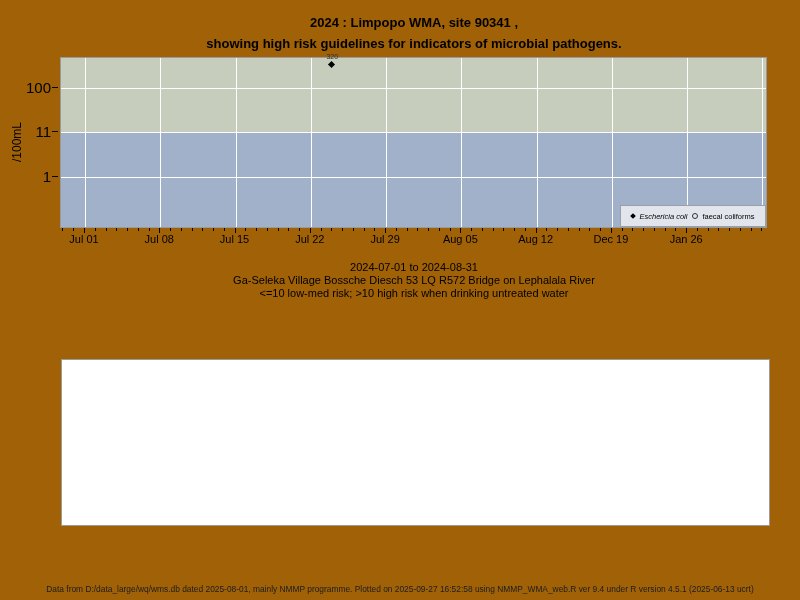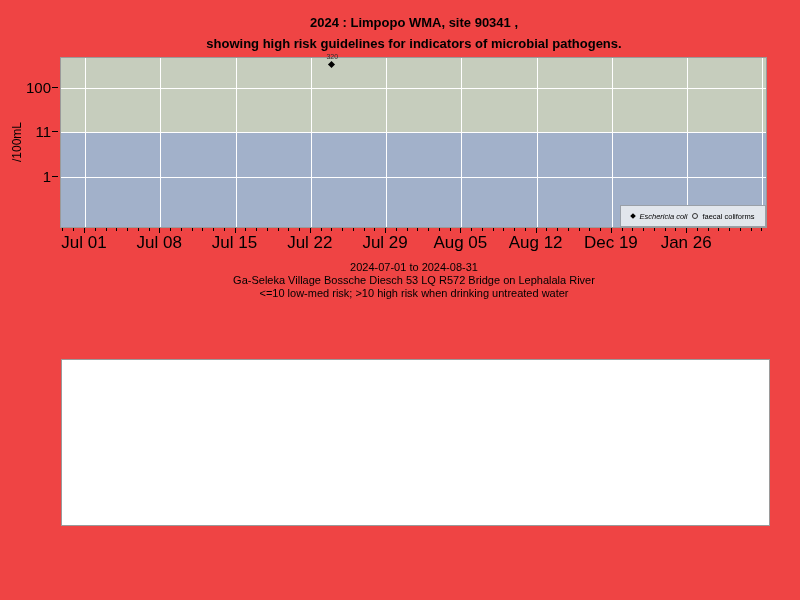--- a/index.html
+++ b/index.html
@@ -1,30 +1,30 @@
 <!DOCTYPE html>
 <html><head>
 <meta charset="utf-8">
 <style>
   html,body{margin:0;padding:0;background:#fff;}
-  .canvas{position:relative;width:800px;height:600px;background:#ef4444;overflow:hidden;
+  .canvas{position:relative;width:800px;height:600px;background:#a16207;overflow:hidden;
           font-family:"Liberation Sans",sans-serif;color:#000;}
   .title{position:absolute;left:0;top:12px;width:828px;text-align:center;
          font-size:13px;font-weight:bold;line-height:21px;}
   .ylab{position:absolute;left:17px;top:142px;transform:translate(-50%,-50%) rotate(-90deg);
         font-size:12px;white-space:nowrap;}
   .panel{position:absolute;left:60px;top:57px;width:707px;height:171px;
          box-sizing:border-box;border:1px solid #9a9a9a;background:#fff;}
   .band{position:absolute;left:0;width:100%;}
   .grid-h{position:absolute;left:0;width:100%;height:1px;background:#fff;}
   .grid-v{position:absolute;top:0;height:100%;width:1px;background:#fff;}
   .ytick-label{position:absolute;width:51px;text-align:right;font-size:15px;line-height:12px;}
   .ytick-mark{position:absolute;width:6px;height:1px;background:#000;}
   .xtick-mark{position:absolute;width:1px;background:#000;}
-  .xtick-label{position:absolute;width:56px;text-align:center;font-size:17px;}
+  .xtick-label{position:absolute;width:56px;text-align:center;font-size:11px;}
   .pt-diamond{position:absolute;width:5px;height:5px;background:#000;transform:rotate(45deg);}
   .pt-label{position:absolute;width:40px;text-align:center;font-size:7px;color:#2e2e2e;line-height:7px;}
   .legend{position:absolute;right:0;bottom:0;width:146px;height:22px;
           background:#e2e6ec;border:1px solid #9aa0a8;box-sizing:border-box;
           display:flex;align-items:center;justify-content:center;gap:5px;font-size:7.5px;}
   .legend .entry{display:flex;align-items:center;gap:4px;white-space:nowrap;}
   .mk-diamond{width:4px;height:4px;background:#000;transform:rotate(45deg);display:inline-block;}
   .mk-circle{width:4px;height:4px;border:1px solid #333;border-radius:50%;
              background:transparent;display:inline-block;}
   .subtitle{position:absolute;left:0;top:261px;width:828px;text-align:center;
@@ -171,14 +171,15 @@
     </div>
 
   <div class="subtitle">
     <div>2024-07-01 to 2024-08-31</div>
     <div>Ga-Seleka Village Bossche Diesch 53 LQ R572 Bridge on Lephalala River</div>
     <div>&lt;=10 low-med risk; &gt;10 high risk when drinking untreated water</div>
   </div>
 
   <div class="placeholder"></div>
 
+  <div class="footer">Data from D:/data_large/wq/wms.db dated 2025-08-01, mainly NMMP programme. Plotted on 2025-09-27 16:52:58 using NMMP_WMA_web.R ver 9.4 under R version 4.5.1 (2025-06-13 ucrt)</div>
 
 </div>
 
 </body></html>

